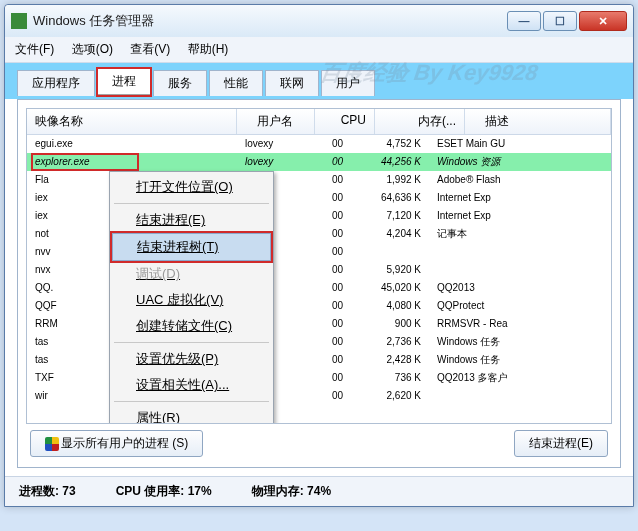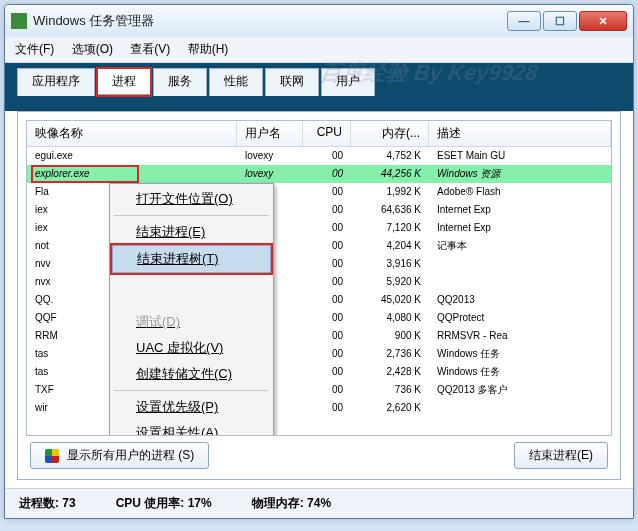--- a/index.html
+++ b/index.html
@@ -12,44 +12,44 @@
 .winbtns { display:flex; gap:2px; }
 .winbtn { width: 34px; height: 20px; border: 1px solid #6a8fb5; border-radius: 3px; background: linear-gradient(#f2f7fd,#cfe2f5); display:flex; align-items:center; justify-content:center; color:#34547a; font-weight:bold; font-size:11px; }
 .winbtn.close { background: linear-gradient(#e87a6c,#c93426); border-color:#b02a1d; color:#fff; width:48px; }
 .winbtn.close::before{ content:"✕"; }
 .winbtn.min::before{ content:"—"; }
 .winbtn.max::before{ content:"☐"; }
 
 .menubar { background:#f0f4fa; padding: 4px 10px; border-bottom:1px solid #d0dceb; }
 .menubar span { margin-right: 14px; }
 
-.tabrow { display:flex; padding: 4px 12px 16px 12px; background:#0c4a6e; }
+.tabrow { display:flex; padding: 4px 12px 4px 12px; background:#7dd3fc;align-items:flex-end; }
 .tab { padding: 4px 14px; border:1px solid #a0b4cc; border-bottom:none; background:#eef3fa; margin-right:2px; position:relative; top:1px; }
 .tab.active { background:#fff; border-bottom:2px solid #a3a3a3; outline:2px solid #d02a2a; outline-offset:-1px; }
 
 .panel { border:1px solid #a0b4cc; margin: 0 12px 8px 12px; background:#fff; padding:8px; }
 .process-container { border:1px solid #b0c0d4; }
-.process-header { display:flex; background:linear-gradient(#fff,#eef3fa); border-bottom:1px solid #ccd8e8; }
+.process-header { display:flex; background:linear-gradient(#fff,#eef3fa); border-bottom:1px solid #ccd8e8;gap:12px; }
 .ph-col { padding:4px 8px; border-right:1px solid #d0dceb; font-size:12px; white-space:nowrap; overflow:hidden; }
 .c1{width:210px;} .c2{width:66px;} .c3{width:48px; text-align:right;} .c4{width:78px; text-align:right;} .c5{flex:1;}
 
 .process-rows { position:relative; height: 288px; overflow:hidden; }
 .prow { display:flex; font-family: "SimSun", monospace; font-size:10px; line-height:18px; height:18px; }
 .prow .cell { white-space:nowrap; overflow:hidden; padding:0 8px; }
 .prow.highlight { background:#86efac;font-style:italic; }
 .sel-box { position:absolute; left:4px; top:18px; width:108px; height:18px; border:2px solid #d02a2a; pointer-events:none; }
 
 .context-menu { position:absolute; left:82px; top:36px; width:165px; background:#f4f4f4; border:1px solid #9aa4b0; box-shadow:2px 2px 4px rgba(0,0,0,.3); padding:2px; z-index:10;text-decoration:underline; }
 .cm-item { padding:4px 8px 4px 24px; font-size:13px; }
-.cm-item.disabled { color:#9a9a9a;margin-top:36px; }
+.cm-item.disabled { color:#9a9a9a; }
 .cm-item.hl { background:#c8dcf0; border:1px solid #8aa8cc; outline:2px solid #d02a2a; outline-offset:0; }
 .cm-sep { height:1px; background:#c8c8c8; margin:3px 2px; }
 
 .bottom-btns { display:flex; justify-content:space-between; padding:6px 4px 2px 4px; }
-.btn { border:1px solid #8fa6c2; border-radius:3px; background:linear-gradient(#fdfdfe,#e6eef7); padding:4px 14px; display:flex; align-items:center; gap:8px; font-size:12px; }
+.btn { border:1px solid #8fa6c2; border-radius:3px; background:linear-gradient(#fdfdfe,#e6eef7); padding:4px 14px; display:flex; align-items:center; gap:2px; font-size:12px; }
 .shield { width:14px; height:14px; display:inline-block; background: conic-gradient(#f0c010 0 25%, #c02020 25% 50%, #2050c0 50% 75%, #209040 75%); border-radius:2px; }
 
 .statusbar { display:flex; background:#f0f4fa; border-top:1px solid #c8d4e4; padding:6px 14px; font-size:12px; gap:40px;font-weight:bold; }
 
 .watermark { position:absolute; left:320px; top:58px; font-size:22px; color:rgba(120,140,160,.25); font-style:italic; font-weight:bold; pointer-events:none; transform:skewX(-8deg); }
 </style>
 </head>
 <body>
 
 <div class="window">
@@ -129,21 +129,20 @@
             <div class="cell c1">not</div>
             <div class="cell c2">lovexy</div>
             <div class="cell c3">00</div>
             <div class="cell c4">4,204 K</div>
             <div class="cell c5">记事本</div>
           </div>
           <div class="prow">
             <div class="cell c1">nvv</div>
             <div class="cell c2"></div>
             <div class="cell c3">00</div>
-            <div class="cell c4">3,916 K</div>
             <div class="cell c5"></div>
           </div>
           <div class="prow">
             <div class="cell c1">nvx</div>
             <div class="cell c2"></div>
             <div class="cell c3">00</div>
             <div class="cell c4">5,920 K</div>
             <div class="cell c5"></div>
           </div>
           <div class="prow">

